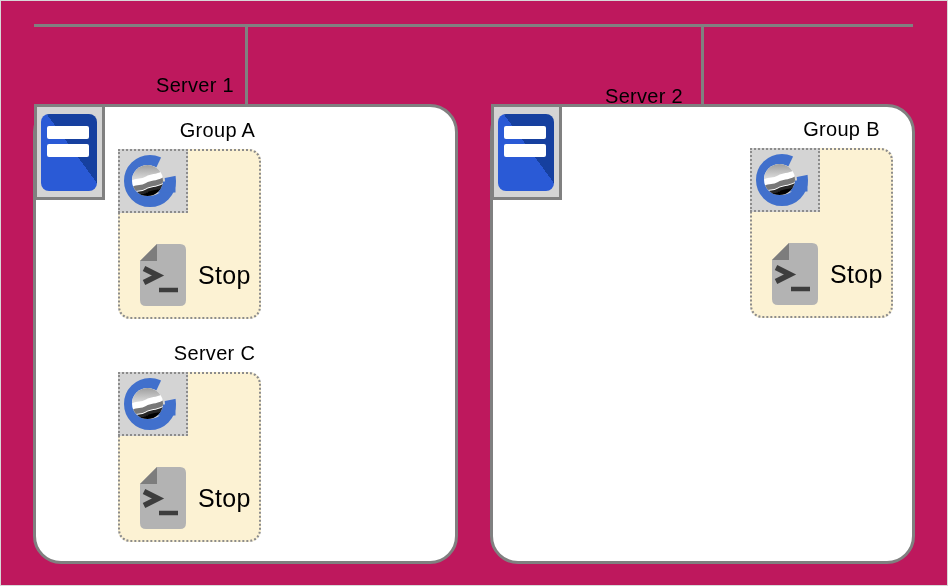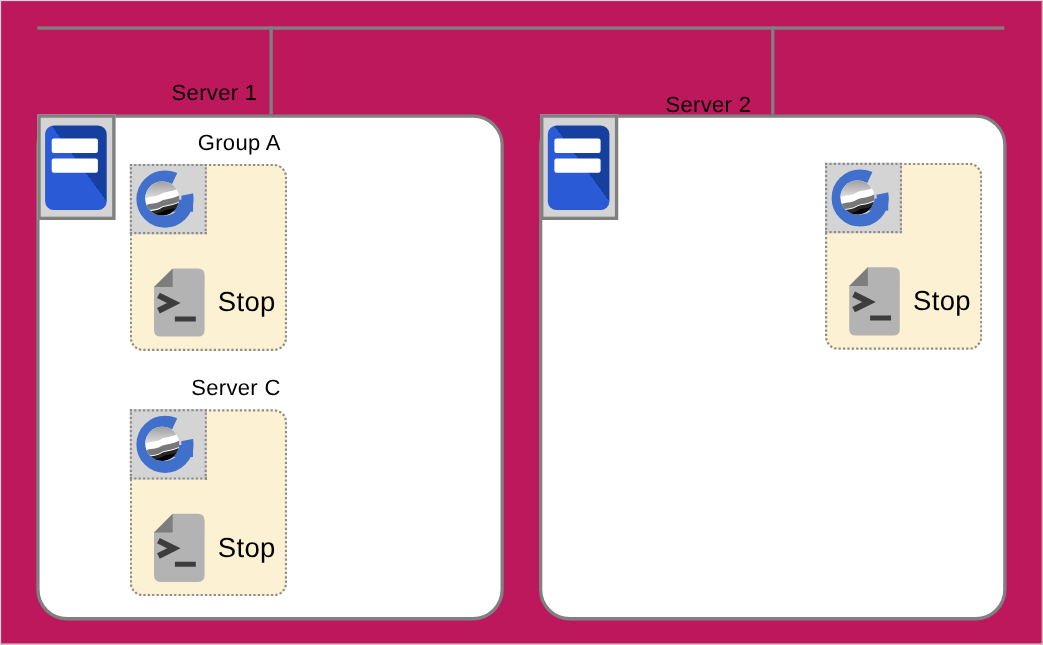--- a/index.html
+++ b/index.html
@@ -141,20 +141,21 @@
   </div>
 
   <div class="server-box" style="left:489px;top:103px;">
     <div class="server-icon">
       <svg viewBox="0 0 65 90">
           <use href="#server-tower"></use>
         </svg>
     </div>
 
     <div class="group" style="left:257px;top:9px;width:143px;height:202px;">
+      <div class="group-label" style="left:20px;">Group B</div>
       <div class="group-box">
         <div class="g-icon">
           <svg viewBox="0 0 66 60">
               <use href="#g-logo"></use>
             </svg>
         </div>
         <div class="action-row">
           <div class="script-icon">
             <svg viewBox="0 0 48 64">
                 <use href="#script-page"></use>

